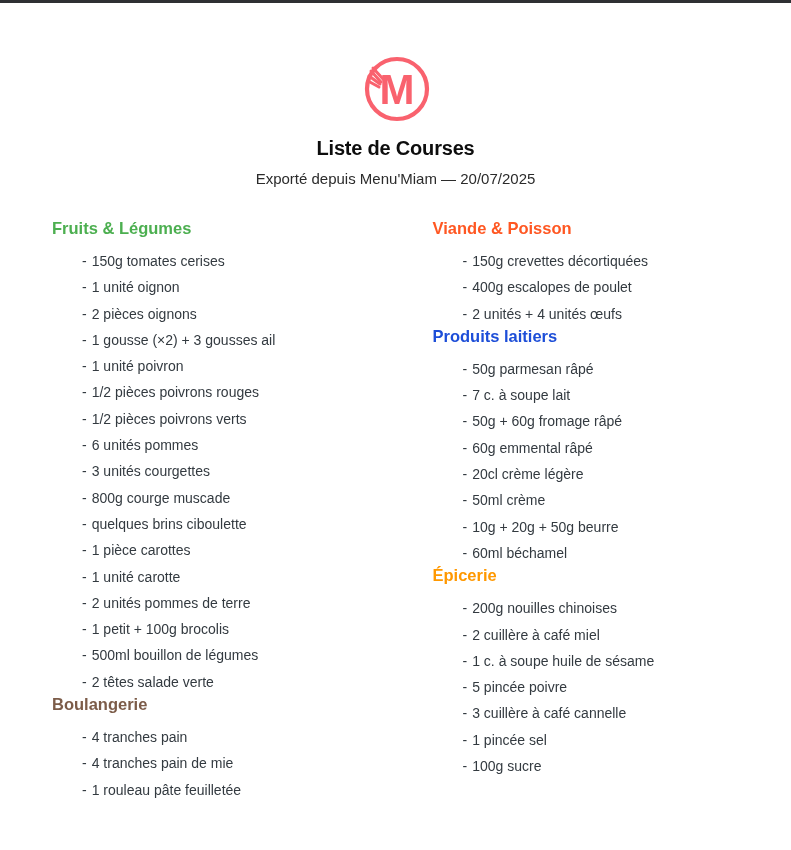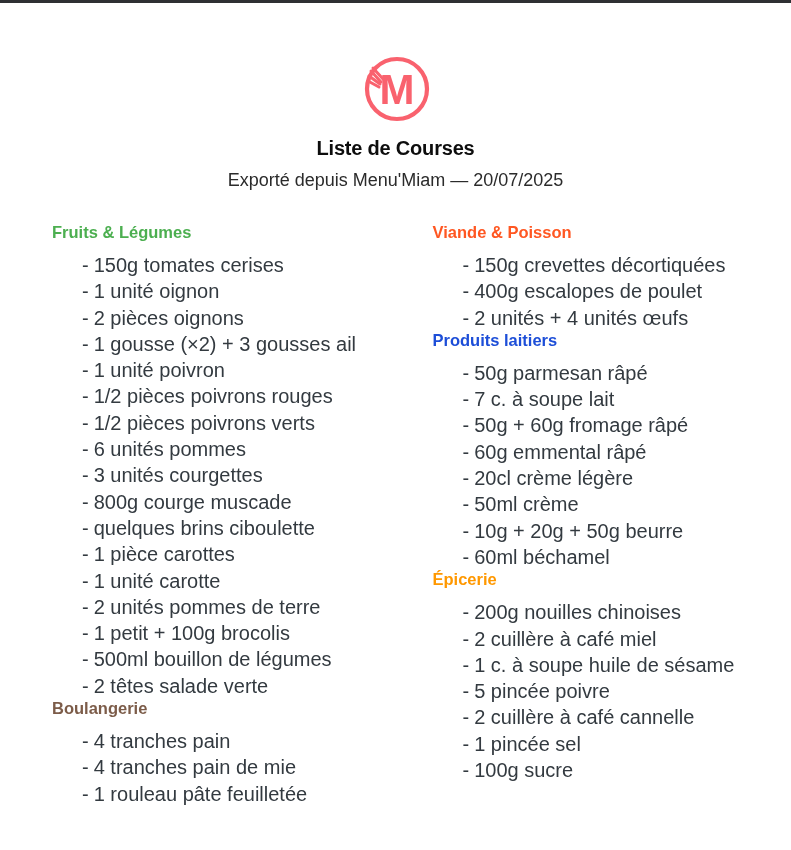--- a/index.html
+++ b/index.html
@@ -47,21 +47,21 @@
   }
   .doc-title {
     margin: 12px 0 0 0;
     font-size: 20px;
     font-weight: bold;
     color: #0d0d0d;
     letter-spacing: -0.2px;
   }
   .doc-subtitle {
     margin: 10px 0 0 0;
-    font-size: 18px;
+    font-size: 15px;
     color: #2b2b2b;
     font-weight: normal;
   }
 
   
   .columns {
     display: flex;
     margin-top: 32px;
     padding: 0 42px 0 52px;
     box-sizing: border-box;
@@ -81,21 +81,21 @@
     font-size: 16.5px;
     font-weight: bold;
     margin: 0 0 10px 0;
   }
   .section-items {
     list-style: none;
     margin: 0;
     padding: 0 0 0 30px;
   }
   .section-items li {
-    font-size: 20px;
+    font-size: 14px;
     color: #333a40;
     line-height: 26.3px;
     white-space: nowrap;
   }
   .dash { margin-right: 5px; }
 </style>
 </head>
 <body>
 
 <div class="top-bar"></div>
@@ -184,21 +184,21 @@
         </ul>
       </div>
 
       <div class="section">
         <div class="section-title" style="color:#FF9800">Épicerie</div>
         <ul class="section-items">
           <li><span class="dash">-</span><span>200g nouilles chinoises</span></li>
           <li><span class="dash">-</span><span>2 cuillère à café miel</span></li>
           <li><span class="dash">-</span><span>1 c. à soupe huile de sésame</span></li>
           <li><span class="dash">-</span><span>5 pincée poivre</span></li>
-          <li><span class="dash">-</span><span>2 cuillère à café cannelle</span></li>
+          <li><span class="dash">-</span><span>3 cuillère à café cannelle</span></li>
           <li><span class="dash">-</span><span>1 pincée sel</span></li>
           <li><span class="dash">-</span><span>100g sucre</span></li>
         </ul>
       </div>
 
     </div>
 
   </div>
 </div>
 

